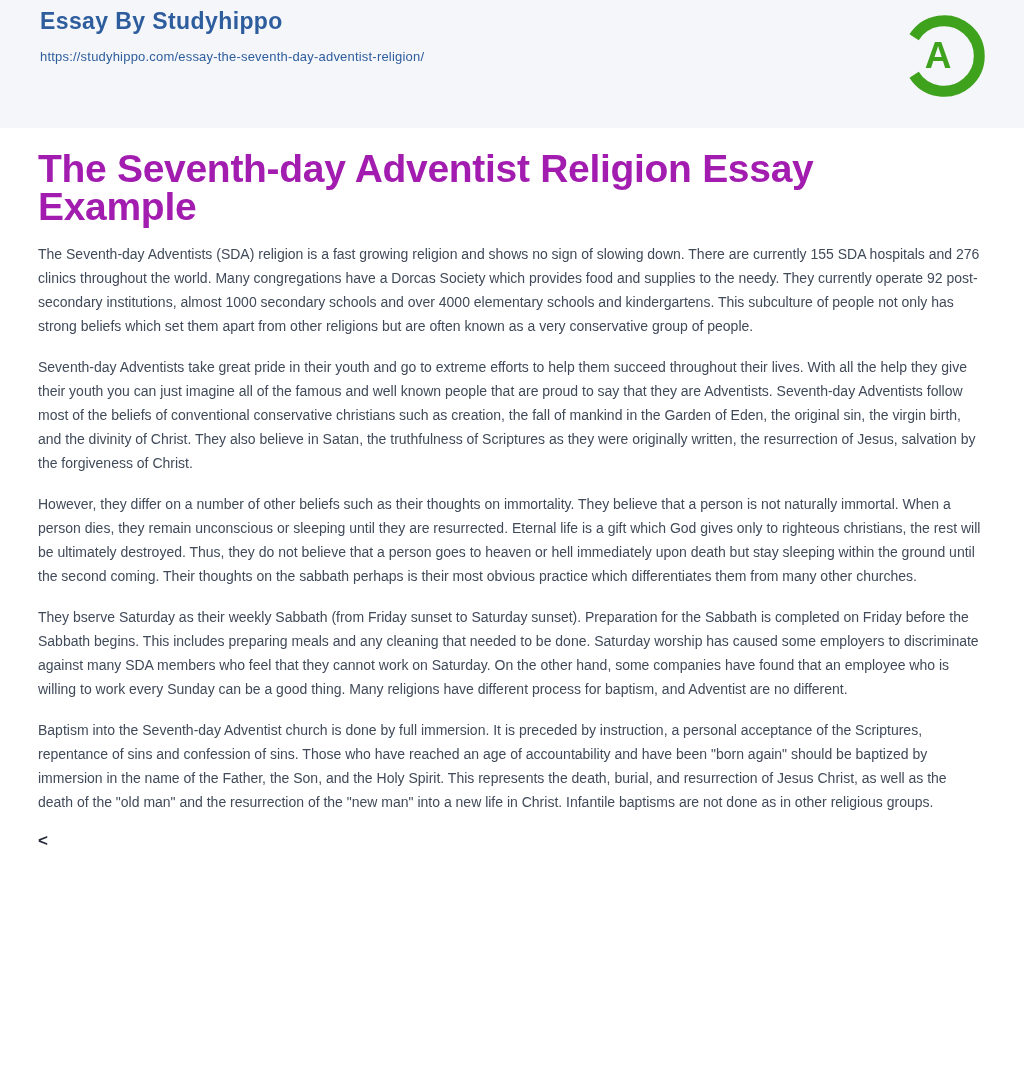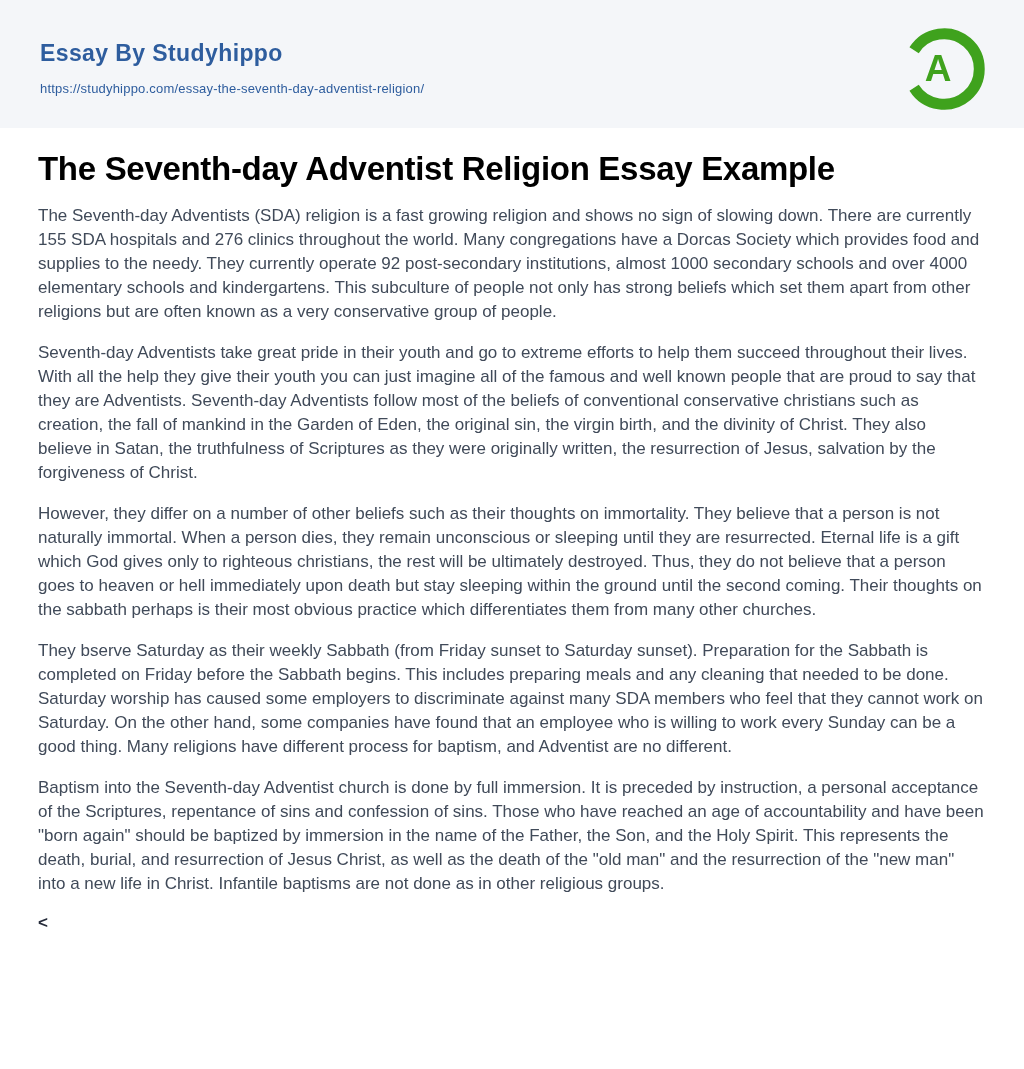--- a/index.html
+++ b/index.html
@@ -14,21 +14,21 @@
     overflow: hidden;
   }
 
   
   .page-header {
     box-sizing: border-box;
     width: 1024px;
     height: 128px;
     background: #f4f6f9;
     display: flex;
-    align-items: center;
+    align-items: flex-start;
     justify-content: space-between;
     padding: 8px 38px 0 40px;
   }
   .header-text {
     display: flex;
     flex-direction: column;
   }
   .site-title {
     color: #2e5d9e;
     font-size: 23px;
@@ -52,31 +52,31 @@
   }
 
   
   .essay-content {
     box-sizing: border-box;
     padding: 22px 40px 0 38px;
   }
   .essay-title {
     margin: 0 0 16px 0;
     max-width: 880px;
-    color: #000000;
-    font-size: 33px;
+    color: #a21caf;
+    font-size: 39px;
     line-height: 38px;
     font-weight: 700;
     letter-spacing: -0.3px;
   }
   .essay-paragraph {
     margin: 0 0 17px 0;
     max-width: 948px;
     color: #404a59;
-    font-size: 17px;
+    font-size: 14px;
     line-height: 24px;
     font-weight: 400;
   }
   .trailing-chevron {
     margin-top: 13px;
     color: #252b3a;
     font-size: 17px;
     font-weight: 700;
     width: 14px;
     cursor: pointer;

